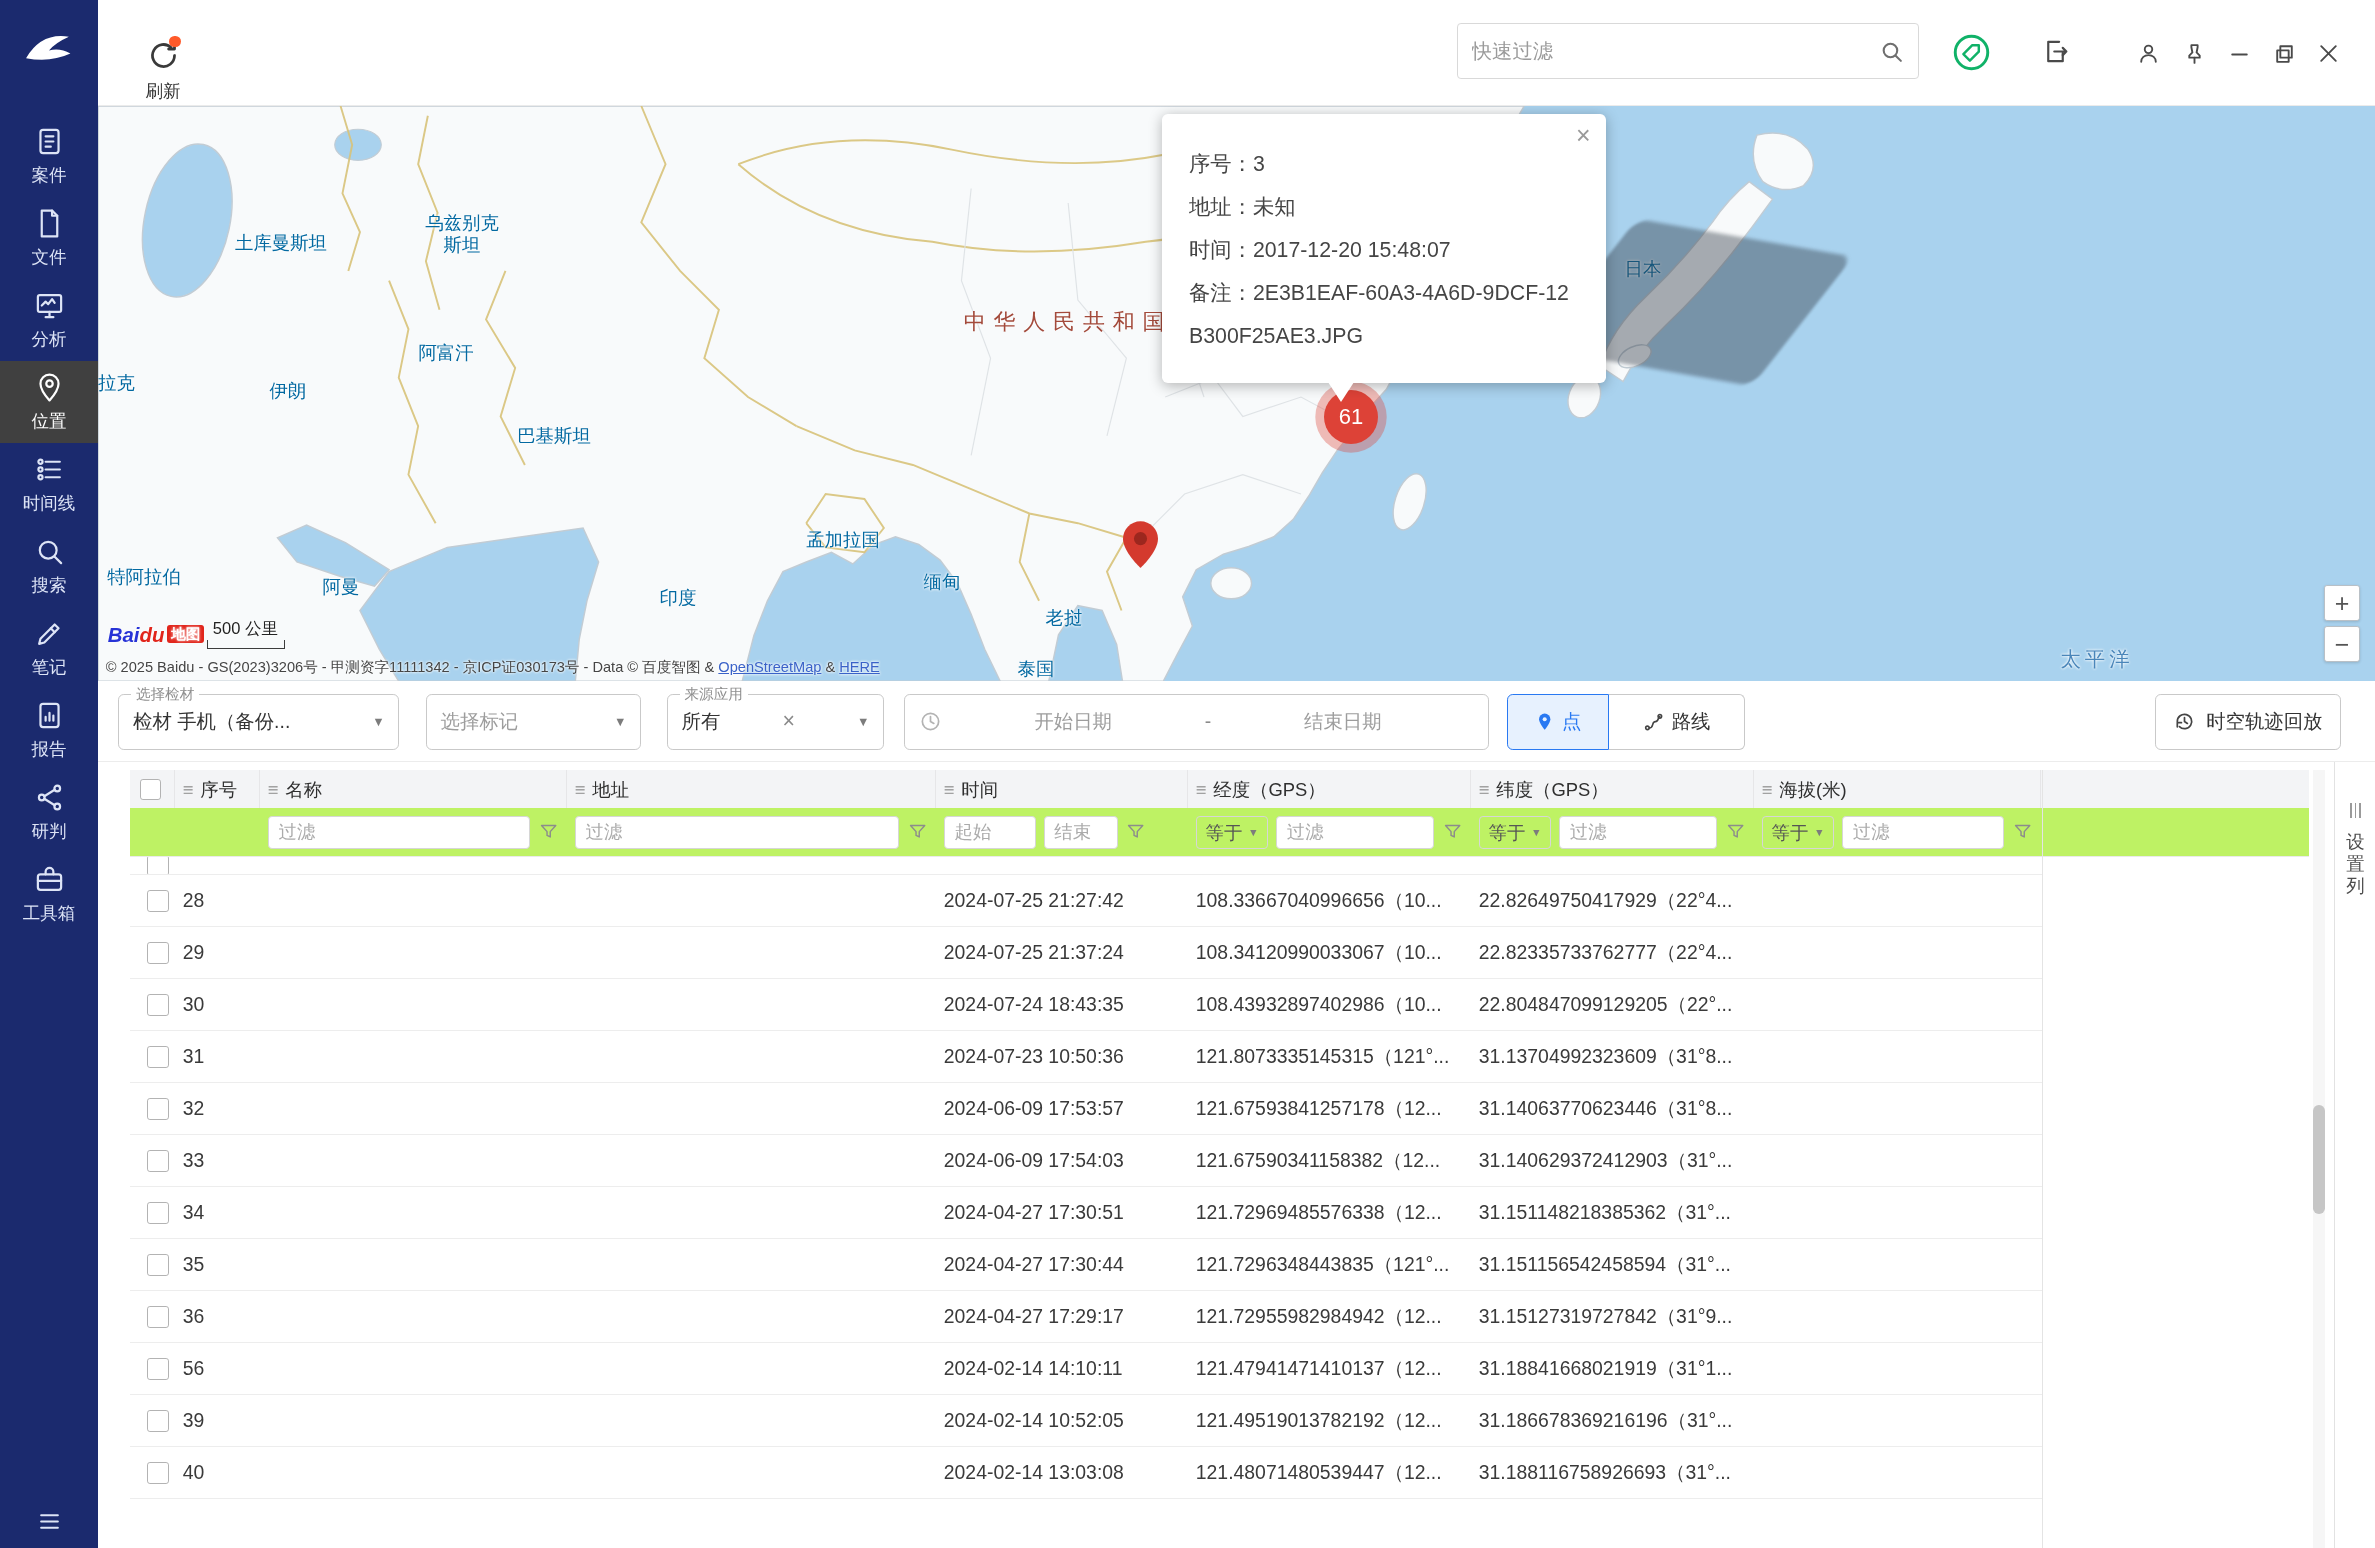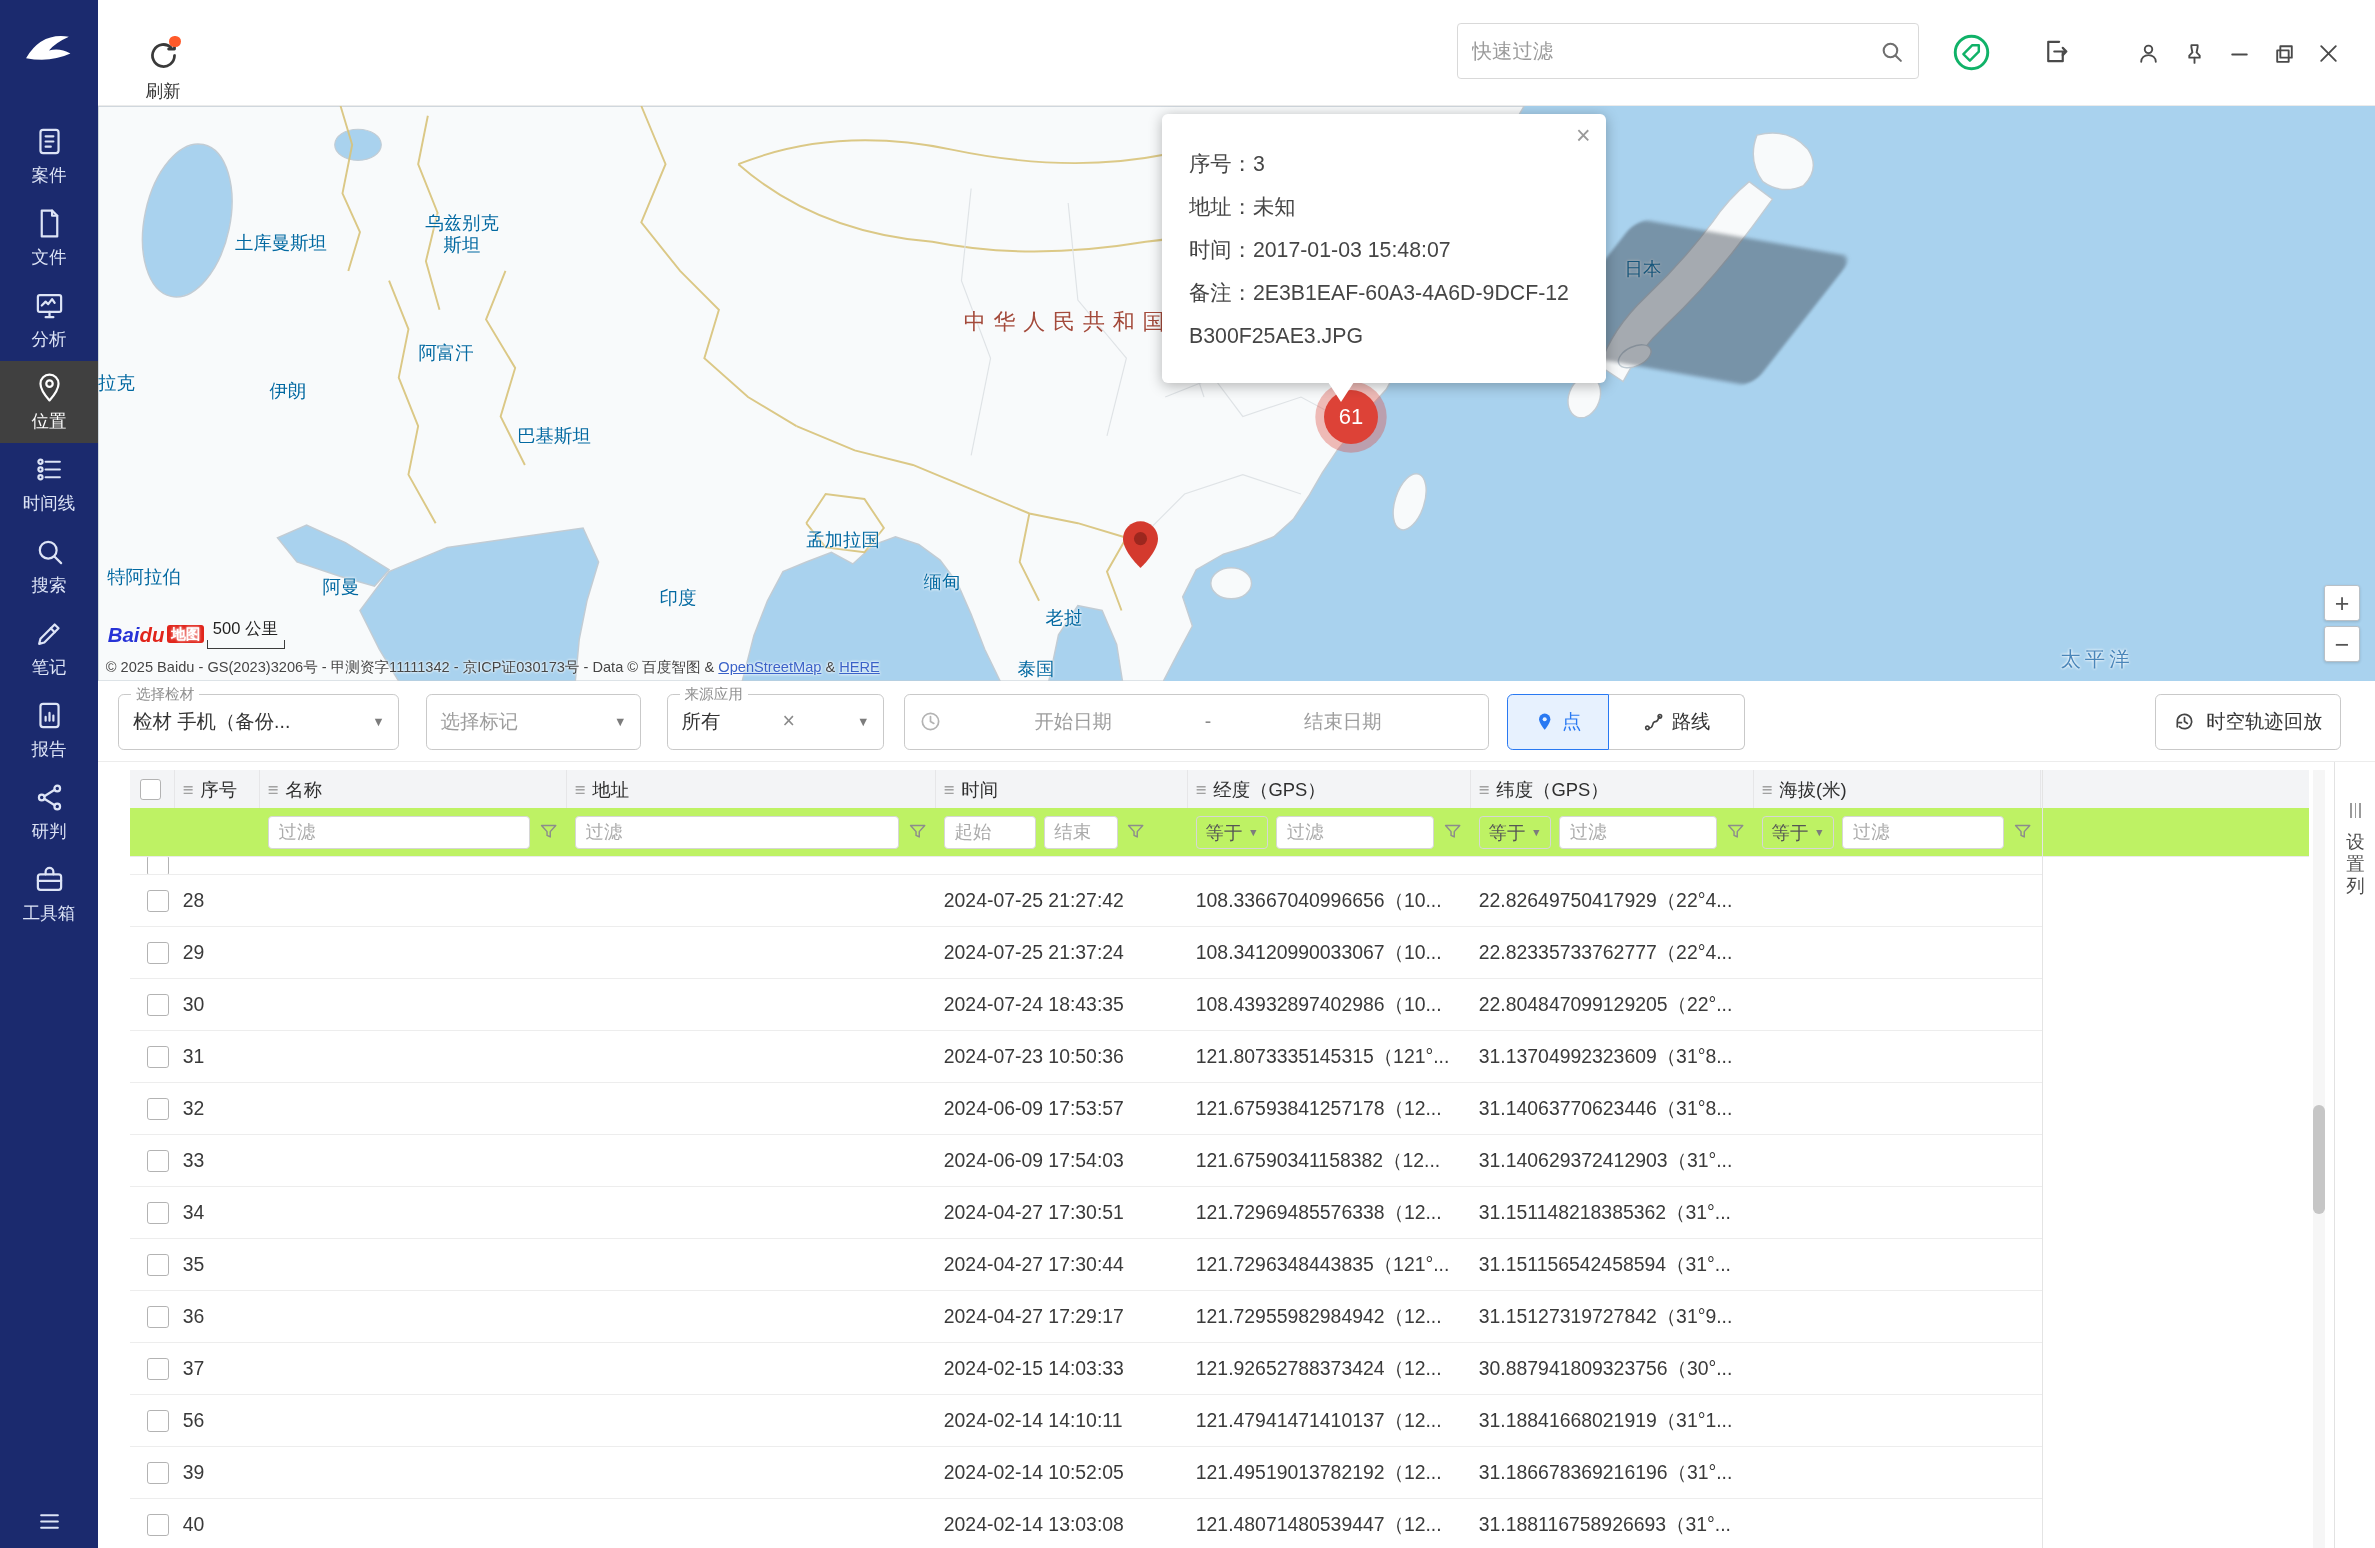--- a/index.html
+++ b/index.html
@@ -350,21 +350,21 @@
       <svg width="35" height="47" viewBox="0 0 24 32">
           <path d="M12 0C5.4 0 0 5.4 0 12c0 9 12 20 12 20s12-11 12-20C24 5.4 18.6 0 12 0z" fill="#d43a2e"></path>
           <circle cx="12" cy="12" r="4.5" fill="#9c271e"></circle>
         </svg>
     </div>
 
     <div class="popup">
       <span class="pclose">×</span>
       <div class="pline">序号：3</div>
       <div class="pline">地址：未知</div>
-      <div class="pline">时间：2017-01-03 15:48:07</div>
+      <div class="pline">时间：2017-12-20 15:48:07</div>
       <div class="pline">备注：2E3B1EAF-60A3-4A6D-9DCF-12B300F25AE3.JPG</div>
     </div>
     <div class="ptail"></div>
 
     <div class="zoombtn" style="top:479px">+</div>
     <div class="zoombtn" style="top:520px">−</div>
 
     <div class="scalebar">
       <div class="txt">500 公里</div>
       <div class="bar"></div>
@@ -651,32 +651,20 @@
         </div>
     <div class="c">36</div>
     <div class="c"></div>
     <div class="c"></div>
     <div class="c">2024-04-27 17:29:17</div>
     <div class="c">121.72955982984942（12...</div>
     <div class="c">31.15127319727842（31°9...</div>
     <div class="c"></div>
   </div>
 
-  <div class="trow">
-    <div class="c">
-          <input type="checkbox" style="">
-        </div>
-    <div class="c">37</div>
-    <div class="c"></div>
-    <div class="c"></div>
-    <div class="c">2024-02-15 14:03:33</div>
-    <div class="c">121.92652788373424（12...</div>
-    <div class="c">30.887941809323756（30°...</div>
-    <div class="c"></div>
-  </div>
 
   <div class="trow">
     <div class="c">
           <input type="checkbox" style="">
         </div>
     <div class="c">56</div>
     <div class="c"></div>
     <div class="c"></div>
     <div class="c">2024-02-14 14:10:11</div>
     <div class="c">121.47941471410137（12...</div>

